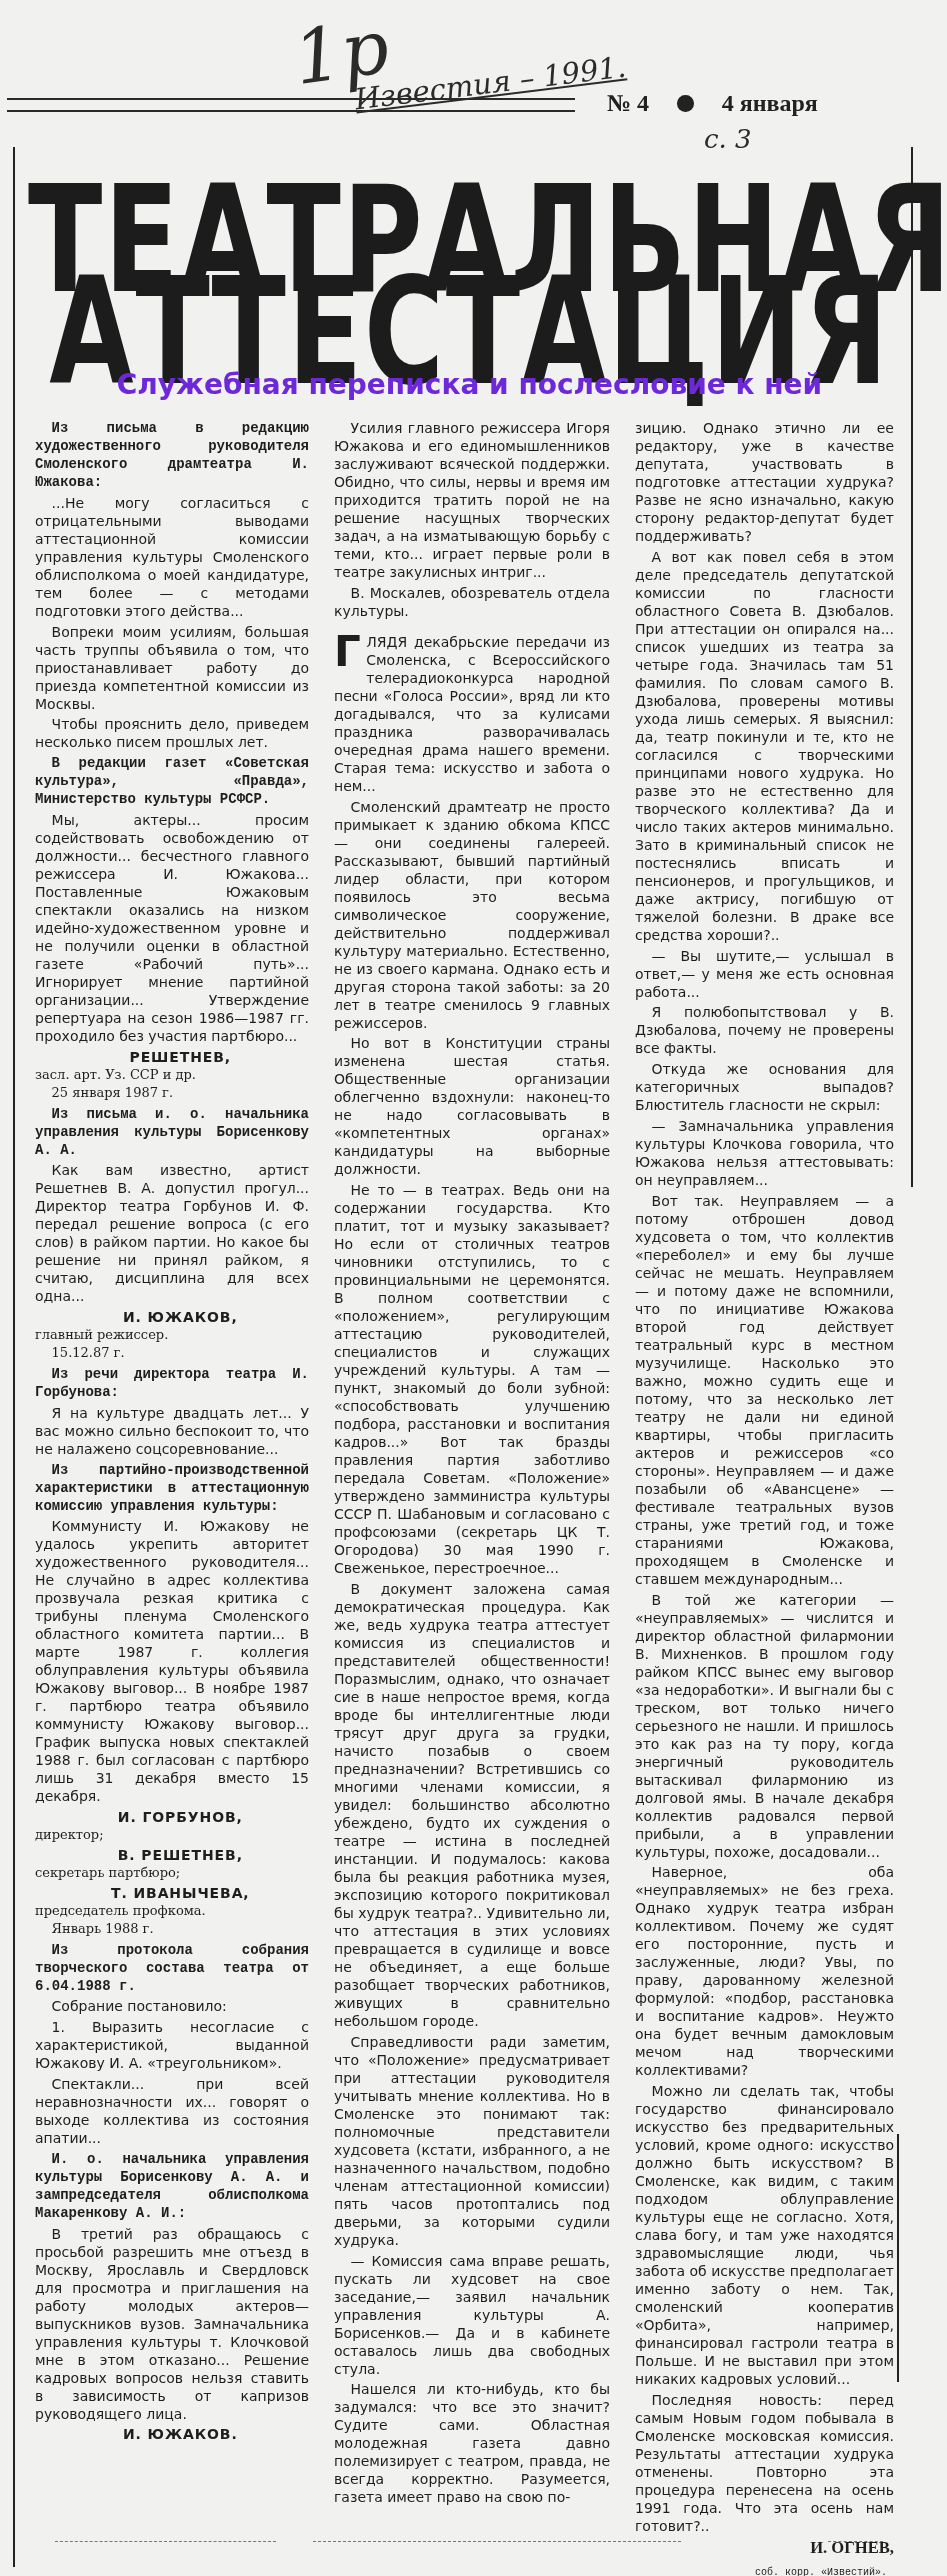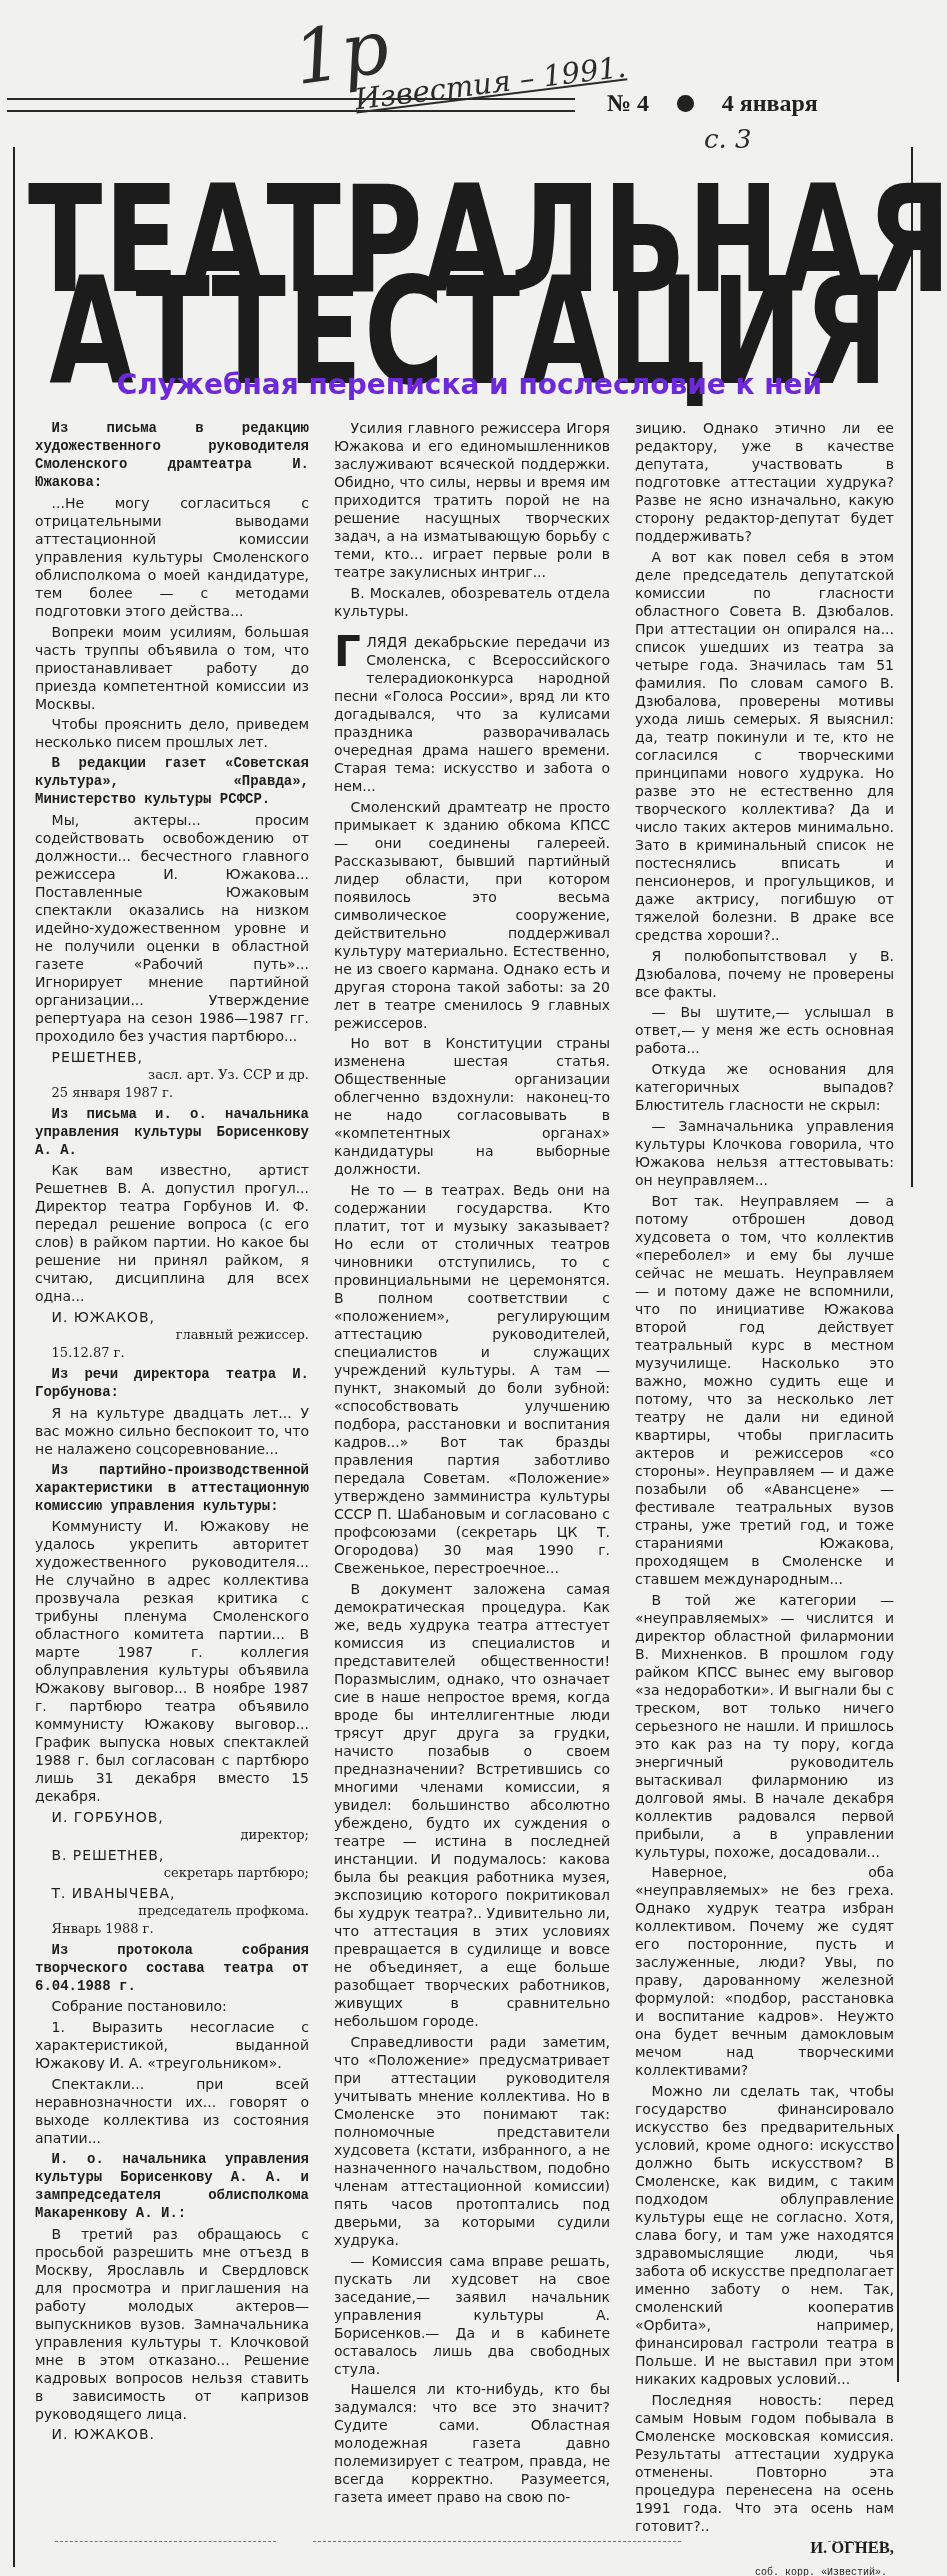--- a/index.html
+++ b/index.html
@@ -56,22 +56,22 @@
   .col {
     position: absolute; top: 419px;
     font-family: "DejaVu Sans", sans-serif; font-size: 14px; line-height: 18px;
     text-align: justify; hyphens: auto;
   }
   #col-1 { left: 35px; width: 274px; }
   #col-2 { left: 334px; width: 276px; }
   #col-3 { left: 635px; width: 259px; }
   .col p { margin: 0 0 2.8px 0; text-indent: 16.6px; }
   .col p.lead { font-weight: bold; text-indent: 16.6px; font-family: Liberation Mono, monospace; }
-  .col p.sig { text-align: left; font-weight: normal; letter-spacing: 0.9px; margin: 1.8px 0 0 0; }
-  .col p.sig-role { text-align: right; font-family: "DejaVu Serif", serif; font-size: 13px; margin: 0; text-indent: 0; }
+  .col p.sig { text-align: center; font-weight: bold; letter-spacing: 0.9px; margin: 1.8px 0 0 0; }
+  .col p.sig-role { text-align: left; font-family: "DejaVu Serif", serif; font-size: 13px; margin: 0; text-indent: 0; }
   .col p.date { font-family: "DejaVu Serif", serif; font-size: 13px; text-indent: 16.6px; margin: 0 0 2.8px 0; }
   .col p.dropcap-p { text-indent: 0; }
   .dropcap { float: left; font-size: 42px; line-height: 37px; padding-right: 5.5px; font-weight: bold; }
   .col p.gap-top { margin-top: 13px; }
   .col p.serif-sig { font-family: "Liberation Serif", serif; font-size: 16.6px; text-align: right; font-weight: bold; margin-top: 3.7px; text-indent: 0;}
   .col p.serif-role { font-family: Liberation Mono, monospace; font-size: 10px; text-align: right; text-indent: 0; margin: 7px;}
   .col p.serif-city { font-family: "Liberation Serif", serif; font-size: 15.6px; text-indent: 0; margin: 0; }
   .bottom-dash {
     position: absolute; top: 2541px; height: 0; border-top: 1.8px dashed #777;
   }
@@ -142,22 +142,22 @@
     <p>Но вот в Конституции страны изменена шестая статья. Общественные организации облегченно вздохнули: наконец-то не надо согласовывать в «компетентных органах» кандидатуры на выборные должности.</p>
     <p>Не то — в театрах. Ведь они на содержании государства. Кто платит, тот и музыку заказывает? Но если от столичных театров чиновники отступились, то с провинциальными не церемонятся. В полном соответствии с «положением», регулирующим аттестацию руководителей, специалистов и служащих учреждений культуры. А там — пункт, знакомый до боли зубной: «способствовать улучшению подбора, расстановки и воспитания кадров...» Вот так бразды правления партия заботливо передала Советам. «Положение» утверждено замминистра культуры СССР П. Шабановым и согласовано с профсоюзами (секретарь ЦК Т. Огородова) 30 мая 1990 г. Свеженькое, перестроечное...</p>
     <p>В документ заложена самая демократическая процедура. Как же, ведь худрука театра аттестует комиссия из специалистов и представителей общественности! Поразмыслим, однако, что означает сие в наше непростое время, когда вроде бы интеллигентные люди трясут друг друга за грудки, начисто позабыв о своем предназначении? Встретившись со многими членами комиссии, я увидел: большинство абсолютно убеждено, будто их суждения о театре — истина в последней инстанции. И подумалось: какова была бы реакция работника музея, экспозицию которого покритиковал бы худрук театра?.. Удивительно ли, что аттестация в этих условиях превращается в судилище и вовсе не объединяет, а еще больше разобщает творческих работников, живущих в сравнительно небольшом городе.</p>
     <p>Справедливости ради заметим, что «Положение» предусматривает при аттестации руководителя учитывать мнение коллектива. Но в Смоленске это понимают так: полномочные представители худсовета (кстати, избранного, а не назначенного начальством, подобно членам аттестационной комиссии) пять часов протоптались под дверьми, за которыми судили худрука.</p>
     <p>— Комиссия сама вправе решать, пускать ли худсовет на свое заседание,— заявил начальник управления культуры А. Борисенков.— Да и в кабинете оставалось лишь два свободных стула.</p>
     <p>Нашелся ли кто-нибудь, кто бы задумался: что все это значит? Судите сами. Областная молодежная газета давно полемизирует с театром, правда, не всегда корректно. Разумеется, газета имеет право на свою по-</p>
   </div>
 <div class="col" id="col-3">
     <p style="text-indent: 0px;">зицию. Однако этично ли ее редактору, уже в качестве депутата, участвовать в подготовке аттестации худрука? Разве не ясно изначально, какую сторону редактор-депутат будет поддерживать?</p>
     <p>А вот как повел себя в этом деле председатель депутатской комиссии по гласности областного Совета В. Дзюбалов. При аттестации он опирался на... список ушедших из театра за четыре года. Значилась там 51 фамилия. По словам самого В. Дзюбалова, проверены мотивы ухода лишь семерых. Я выяснил: да, театр покинули и те, кто не согласился с творческими принципами нового худрука. Но разве это не естественно для творческого коллектива? Да и число таких актеров минимально. Зато в криминальный список не постеснялись вписать и пенсионеров, и прогульщиков, и даже актрису, погибшую от тяжелой болезни. В драке все средства хороши?..</p>
+    <p>— Вы шутите,— услышал в ответ,— у меня же есть основная работа...</p>
     <p>Я полюбопытствовал у В. Дзюбалова, почему не проверены все факты.</p>
-    <p>— Вы шутите,— услышал в ответ,— у меня же есть основная работа...</p>
     <p>Откуда же основания для категоричных выпадов? Блюститель гласности не скрыл:</p>
     <p>— Замначальника управления культуры Клочкова говорила, что Южакова нельзя аттестовывать: он неуправляем...</p>
     <p>Вот так. Неуправляем — а потому отброшен довод худсовета о том, что коллектив «переболел» и ему бы лучше сейчас не мешать. Неуправляем — и потому даже не вспомнили, что по инициативе Южакова второй год действует театральный курс в местном музучилище. Насколько это важно, можно судить еще и потому, что за несколько лет театру не дали ни единой квартиры, чтобы пригласить актеров и режиссеров «со стороны». Неуправляем — и даже позабыли об «Авансцене» — фестивале театральных вузов страны, уже третий год, и тоже стараниями Южакова, проходящем в Смоленске и ставшем международным...</p>
     <p>В той же категории — «неуправляемых» — числится и директор областной филармонии В. Михненков. В прошлом году райком КПСС вынес ему выговор «за недоработки». И выгнали бы с треском, вот только ничего серьезного не нашли. И пришлось это как раз на ту пору, когда энергичный руководитель вытаскивал филармонию из долговой ямы. В начале декабря коллектив радовался первой прибыли, а в управлении культуры, похоже, досадовали...</p>
     <p>Наверное, оба «неуправляемых» не без греха. Однако худрук театра избран коллективом. Почему же судят его посторонние, пусть и заслуженные, люди? Увы, по праву, дарованному железной формулой: «подбор, расстановка и воспитание кадров». Неужто она будет вечным дамокловым мечом над творческими коллективами?</p>
     <p>Можно ли сделать так, чтобы государство финансировало искусство без предварительных условий, кроме одного: искусство должно быть искусством? В Смоленске, как видим, с таким подходом облуправление культуры еще не согласно. Хотя, слава богу, и там уже находятся здравомыслящие люди, чья забота об искусстве предполагает именно заботу о нем. Так, смоленский кооператив «Орбита», например, финансировал гастроли театра в Польше. И не выставил при этом никаких кадровых условий...</p>
     <p>Последняя новость: перед самым Новым годом побывала в Смоленске московская комиссия. Результаты аттестации худрука отменены. Повторно эта процедура перенесена на осень 1991 года. Что эта осень нам готовит?..</p>
     <p class="serif-sig">И. ОГНЕВ,</p>
     <p class="serif-role">соб. корр. «Известий».</p>
     <p class="serif-city">СМОЛЕНСК.</p>

